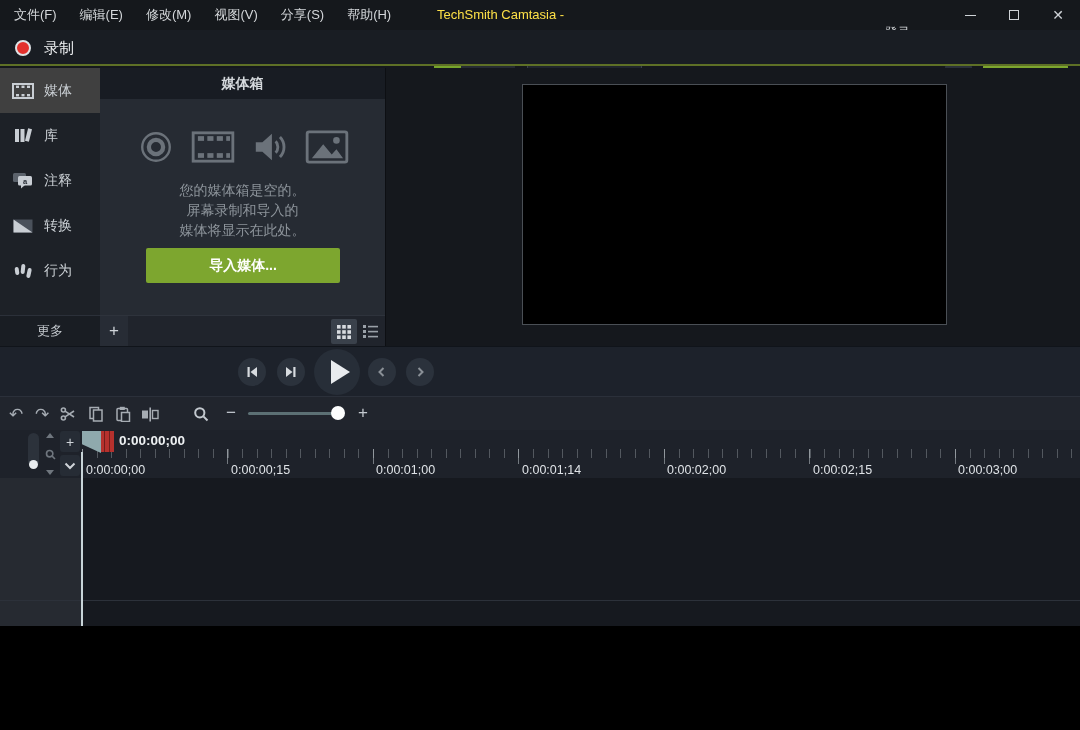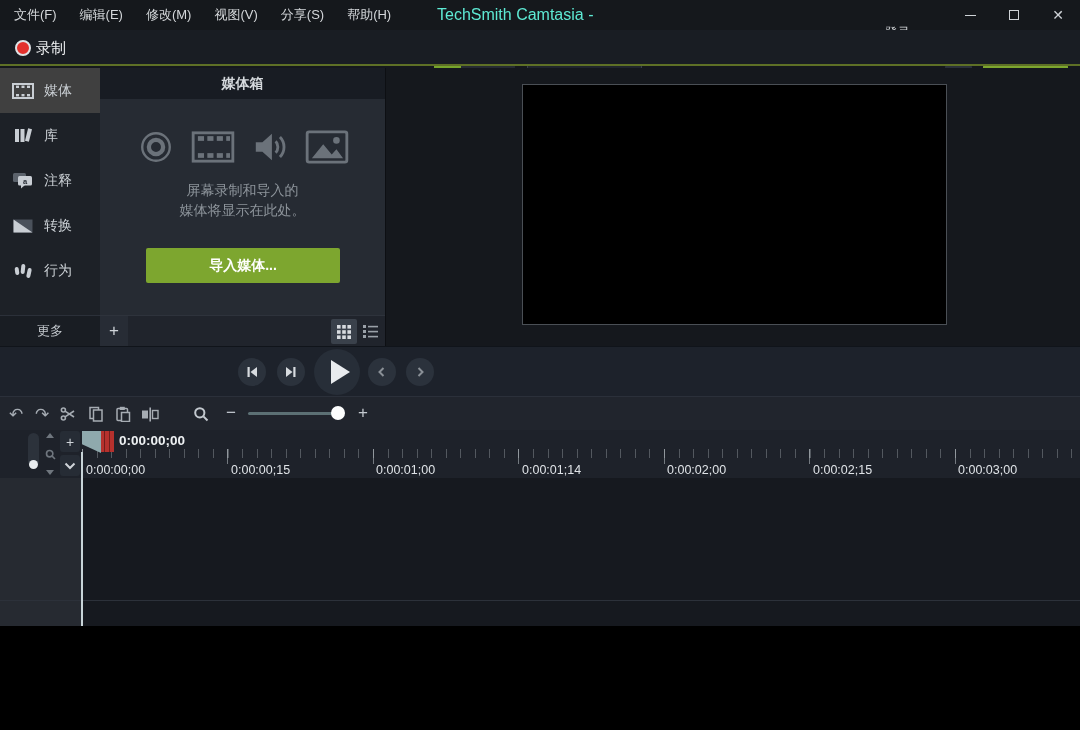--- a/index.html
+++ b/index.html
@@ -5,32 +5,32 @@
   * { margin:0; padding:0; box-sizing:border-box; }
   html,body { background:#000; }
   .app {
     position:relative; width:1080px; height:626px; overflow:hidden;
     background:#15181d; font-family:"Liberation Sans", sans-serif;
     color:#d8dbde; user-select:none;
   }
   
   .menubar { position:absolute; left:0; top:0; width:1080px; height:30px; background:#15181c; display:flex; align-items:center; }
   .menu-item { font-size:13px; color:#d4d7da; margin-left:14px; margin-right:9px; cursor:default; }
-  .win-title { position:absolute; left:437px; top:0; height:30px; line-height:30px; font-size:16px; color:#5eead4; }
+  .win-title { position:absolute; left:437px; top:0; height:30px; line-height:30px; font-size:13px; color:#fde047; }
   .login { position:absolute; right:160px; top:18px; height:30px; display:flex; align-items:center; gap:5px; font-size:13px; color:#d4d7da; }
   .login .caret { font-size:9px; color:#aeb3b8; }
   .win-btn { position:absolute; top:0; width:44px; height:30px; display:flex; align-items:center; justify-content:center; color:#cfd3d7; font-size:13px; }
   .win-min { right:88px; } .win-max { right:44px; } .win-close { right:0; font-size:14px; }
   .max-box { width:10px; height:10px; border:1.5px solid #cfd3d7; display:block; }
   .min-line { width:11px; height:0; border-top:1.5px solid #cfd3d7; display:block; }
 
   
   .toolbar { position:absolute; left:0; top:30px; width:1080px; height:36px; background:#191d23; }
   .toolbar-underline { position:absolute; left:0; top:64px; width:1080px; height:2px; background:#5e7026; }
-  .record-btn { position:absolute; left:9px; top:0; height:36px; display:flex; align-items:center; gap:5px; padding:0 6px; }
+  .record-btn { position:absolute; left:9px; top:0; height:36px; display:flex; align-items:center; gap:13px; padding:0 6px; }
   .record-circle { width:16px; height:16px; border-radius:50%; background:#e3312d; border:2px solid #dfe3e6; }
   .record-label { font-size:15px; color:#eef0f2; }
   .tool-group { position:absolute; left:434px; top:34px; height:27px; display:flex; }
   .tool-btn { width:27px; height:27px; background:#262b33; display:flex; align-items:center; justify-content:center; }
   .tool-btn.selected { background:#76a52c; }
   .zoom-select { position:absolute; left:527px; top:35px; width:115px; height:25px; background:#20252d; border:1px solid #3a414a; display:flex; align-items:center; font-size:13px; color:#d8dbde; padding-left:11px; }
   .zoom-caret { position:absolute; right:10px; top:10px; width:0; height:0; border-left:5px solid transparent; border-right:5px solid transparent; border-top:6px solid #aeb3b8; }
   .dl-btn { position:absolute; left:945px; top:35px; width:27px; height:25px; background:#2b313a; border-radius:2px; display:flex; align-items:center; justify-content:center; }
   .share-btn { position:absolute; left:983px; top:34px; width:85px; height:27px; background:#7da62f; border-radius:3px; display:flex; align-items:center; justify-content:center; gap:7px; color:#fff; font-size:14px; font-weight:bold; }
 
@@ -281,20 +281,21 @@
             <path d="M25,13 a9,9 0 0 1 0,12" fill="none" stroke="currentColor" stroke-width="3"></path>
             <path d="M29.5,8.5 a15,15 0 0 1 0,21" fill="none" stroke="currentColor" stroke-width="3"></path>
           </svg>
         <svg width="44" height="34" viewBox="0 0 46 36" fill="none" stroke="currentColor">
             <rect x="2" y="2" width="42" height="32" rx="2" stroke-width="3"></rect>
             <circle cx="33" cy="11" r="3.5" fill="currentColor" stroke="none"></circle>
             <polygon points="7,30 19,15 28,26 33,20.5 40,30" fill="currentColor" stroke="none"></polygon>
           </svg>
       </div>
       <div class="bin-empty">
+        <div>您的媒体箱是空的。</div>
         <div>屏幕录制和导入的</div>
         <div>媒体将显示在此处。</div>
       </div>
       <div class="import-btn">
         <span>导入媒体...</span>
       </div>
       <div class="bin-bottom">
         <div class="bin-add">+</div>
         <div class="view-btn view-grid">
           <svg width="14" height="14" viewBox="0 0 14 14" fill="#d7dbdf">

